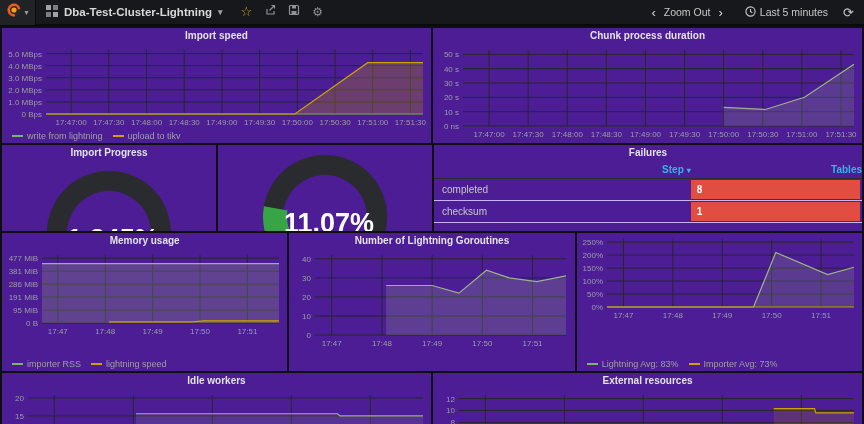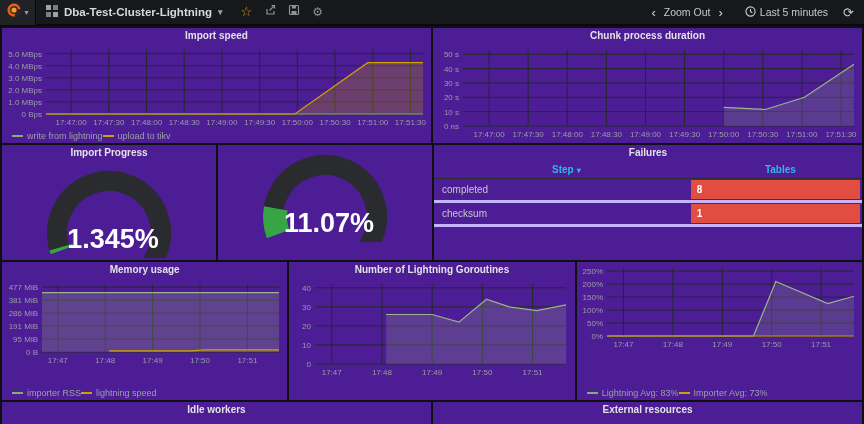--- a/index.html
+++ b/index.html
@@ -19,41 +19,41 @@
   .navright{display:flex;align-items:center;gap:5px;padding-right:10px;font-size:10.5px;color:#c7c8c9}
   .navright .chev{font-size:13px;color:#d8d9da;cursor:pointer;padding:0 3px}
   .navright .lbl{cursor:pointer}
   .tr-group{display:flex;align-items:center;gap:4px;margin-left:14px;cursor:pointer}
   .refresh{margin-left:10px;font-size:13px;color:#c7c8c9;cursor:pointer}
 
   
   .dash{position:absolute;top:26px;left:0;width:864px;display:flex;flex-direction:column;gap:2px;padding:2px}
   .row{display:grid;gap:2px}
   .r1{grid-template-columns:1fr 1fr;height:115px}
-  .r2{grid-template-columns:1fr 1fr 2fr;height:115px}
+  .r2{grid-template-columns:1fr 1fr 2fr;height:86px}
   .r3{grid-template-columns:1fr 1fr 1fr;height:138px}
   .r4{grid-template-columns:1fr 1fr;height:140px}
   .panel{background:#4c1d95;position:relative;overflow:hidden}
   .ptitle{height:16px;line-height:16px;text-align:center;font-size:10px;font-weight:bold;color:#e2e2e4;cursor:pointer;white-space:nowrap}
   .chart{position:relative;width:100%}
   .c84{height:84px}.c96{height:96px}.c88{height:88px}.c100{height:100px}.c95{height:95px}
   .chart svg{position:absolute;left:0;top:0}
   .legend{position:absolute;left:10px;bottom:2px;display:flex;align-items:center;font-size:9px;color:#9aa0a6;white-space:nowrap}
   .sw{width:11px;height:2px;display:inline-block;margin-right:4px}
-  .llabel{}
+  .llabel{margin-right:10px}
 
   
   .gauge{height:97px;position:relative}
   .gauge svg{position:absolute;left:0;top:0}
 
   
   .ftable{width:100%;border-collapse:collapse;font-size:10px;table-layout:fixed}
-  .ftable th{color:#33b5e5;text-align:center;padding:3px 0 3px 8px;border-bottom:1px solid #2a2b2f;font-weight:bold;cursor:pointer}
+  .ftable th{color:#33b5e5;text-align:right;padding:3px 0 3px 8px;border-bottom:1px solid #2a2b2f;font-weight:bold;cursor:pointer}
   .ftable th.c2{cursor:default}
-  .ftable td{padding:0 0 0 8px;height:21px;border-bottom:3px solid #c4b5fd;color:#c7c8c9}
+  .ftable td{padding:0 0 0 8px;height:21px;border-bottom:1px solid #c4b5fd;color:#c7c8c9}
   .ftable col.c1{width:60%}
   .redcell{background:#e24d42;color:#fff;height:19px;line-height:19px;padding-left:6px;margin:1px 2px 1px 0;font-weight:bold}
   .sorticon{font-size:8px;color:#33b5e5;margin-left:3px}
 </style>
 </head>
 <body>
 
 <div class="nav">
   <div class="logo">
     <span>

